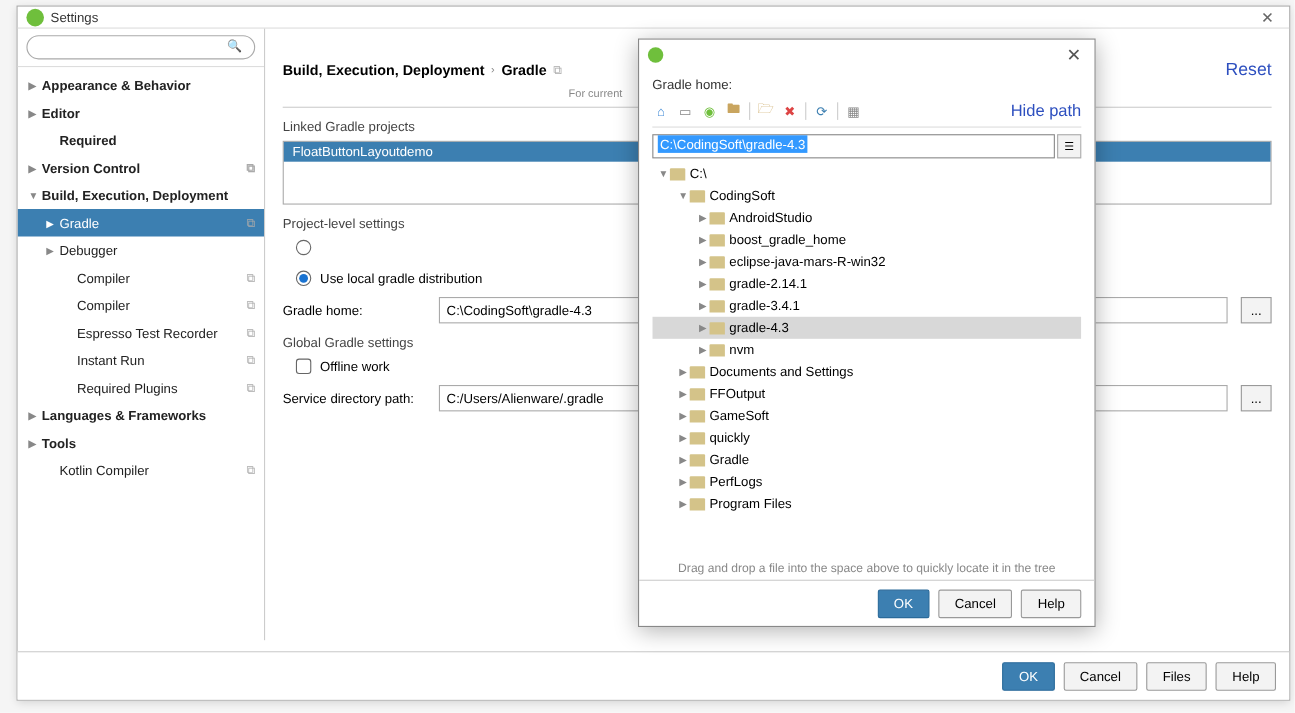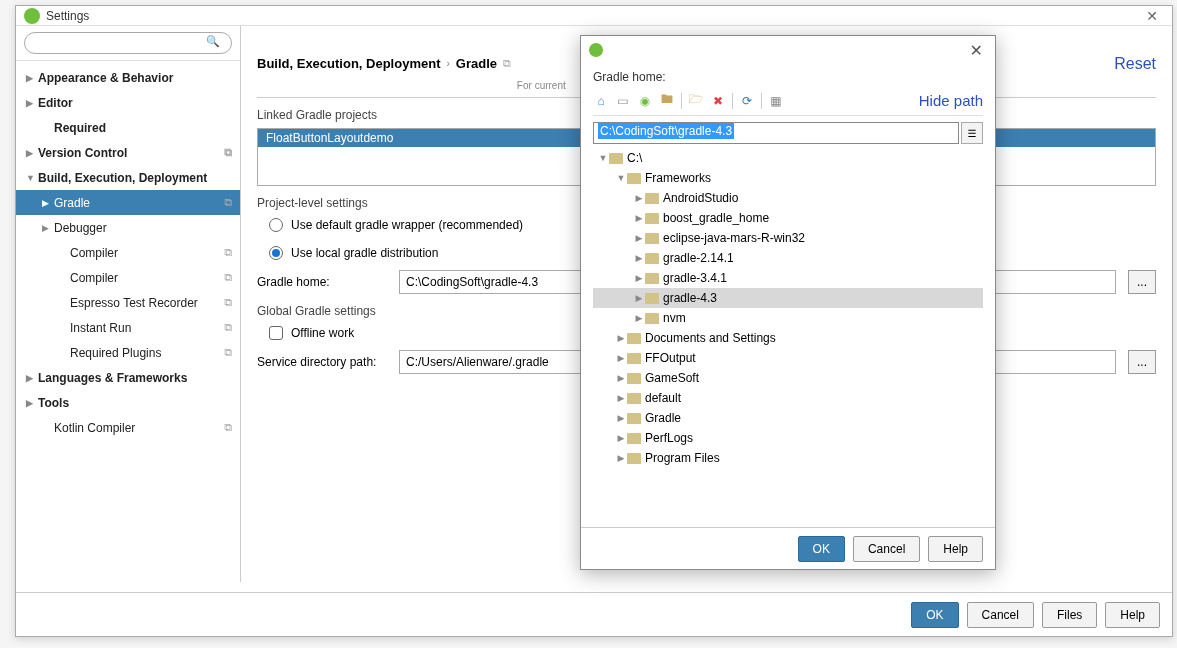--- a/index.html
+++ b/index.html
@@ -186,21 +186,20 @@
 
       <div class="section-label">Linked Gradle projects</div>
       <div class="project-list">
         <div class="proj-item">FloatButtonLayoutdemo</div>
       </div>
 
       <div class="section-label">Project-level settings</div>
 
       <div class="radio-row" style="margin-left:12px;">
         <span class="radio"></span>
-        <span>Use default gradle wrapper (recommended)</span>
       </div>
       <div class="radio-row" style="margin-left:12px;margin-top:14px;">
         <span class="radio checked"></span>
         <span>Use local gradle distribution</span>
       </div>
 
       <div class="field-row">
         <span class="label">Gradle home:</span>
         <input class="text-input" value="C:\CodingSoft\gradle-4.3" style="">
         <button class="browse-btn">...</button>
@@ -256,21 +255,21 @@
     </div>
     <div class="folder-tree" id="folder-tree">
         <div class="ft-item ft-l0">
           <span class="arrow">▼</span>
           <span class="fld-icon"></span>
           <span>C:\</span>
         </div>
         <div class="ft-item ft-l1">
           <span class="arrow">▼</span>
           <span class="fld-icon"></span>
-          <span>Frameworks</span>
+          <span>CodingSoft</span>
         </div>
         <div class="ft-item ft-l2">
           <span class="arrow">▶</span>
           <span class="fld-icon"></span>
           <span>AndroidStudio</span>
         </div>
         <div class="ft-item ft-l2">
           <span class="arrow">▶</span>
           <span class="fld-icon"></span>
           <span>boost_gradle_home</span>
@@ -311,37 +310,38 @@
           <span>FFOutput</span>
         </div>
         <div class="ft-item ft-l1">
           <span class="arrow">▶</span>
           <span class="fld-icon"></span>
           <span>GameSoft</span>
         </div>
         <div class="ft-item ft-l1">
           <span class="arrow">▶</span>
           <span class="fld-icon"></span>
-          <span>default</span>
+          <span>quickly</span>
         </div>
         <div class="ft-item ft-l1">
           <span class="arrow">▶</span>
           <span class="fld-icon"></span>
           <span>Gradle</span>
         </div>
         <div class="ft-item ft-l1">
           <span class="arrow">▶</span>
           <span class="fld-icon"></span>
           <span>PerfLogs</span>
         </div>
         <div class="ft-item ft-l1">
           <span class="arrow">▶</span>
           <span class="fld-icon"></span>
           <span>Program Files</span>
         </div>
       </div>
+    <div class="hint">Drag and drop a file into the space above to quickly locate it in the tree</div>
   </div>
   <div class="modal-footer">
     <button class="btn primary">OK</button>
     <button class="btn">Cancel</button>
     <button class="btn">Help</button>
   </div>
 </div>
 
 </body></html>

